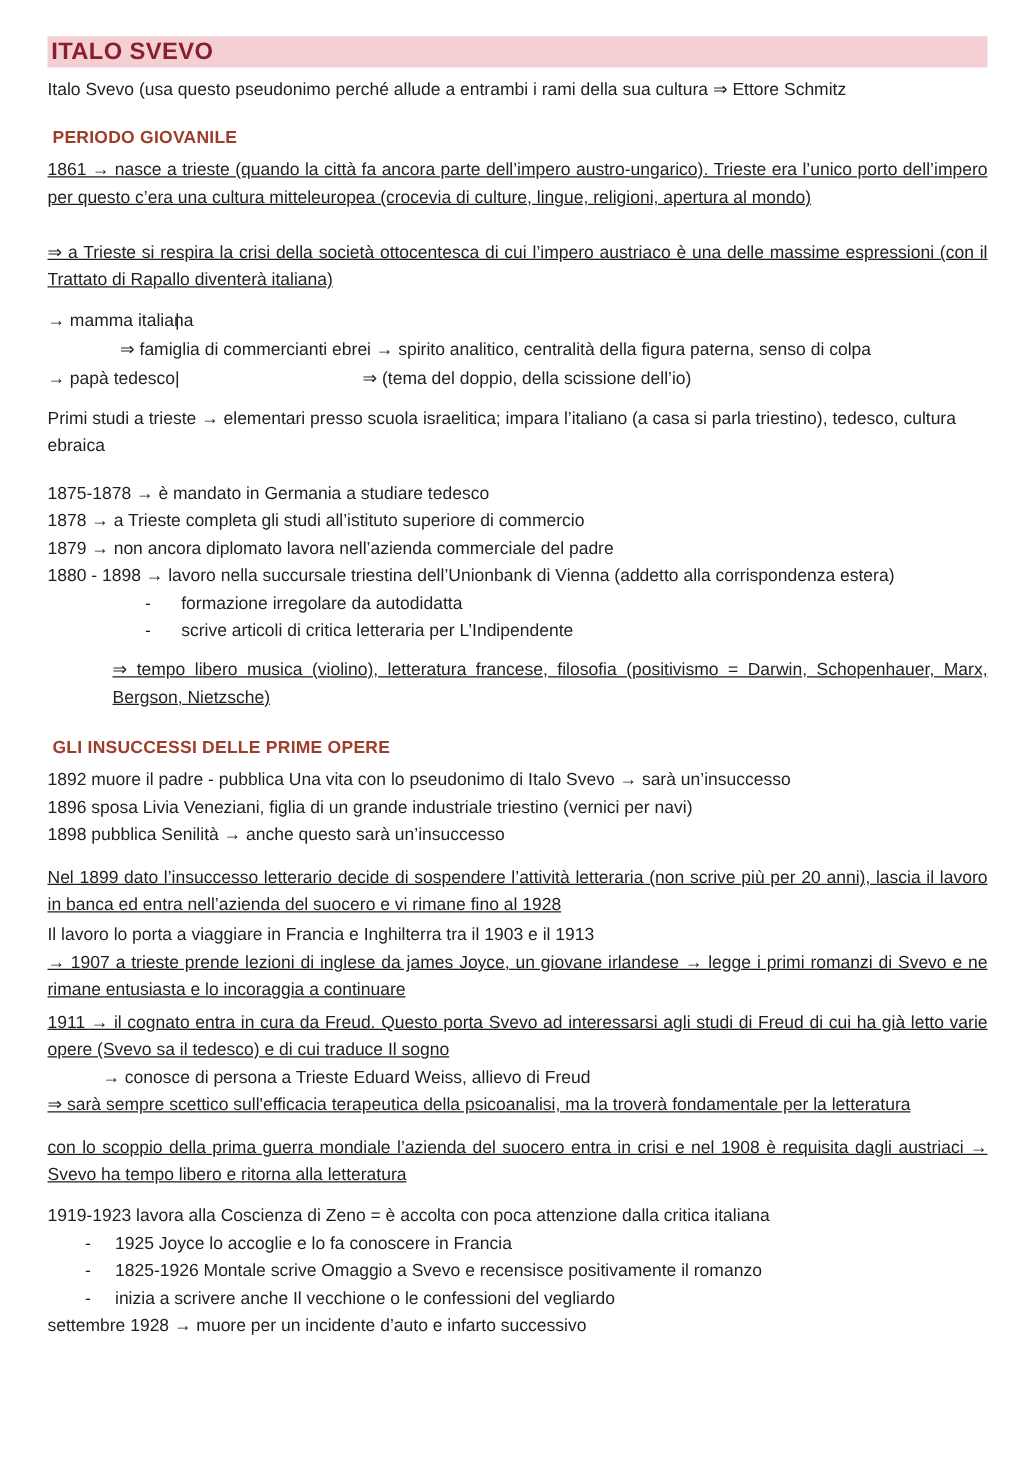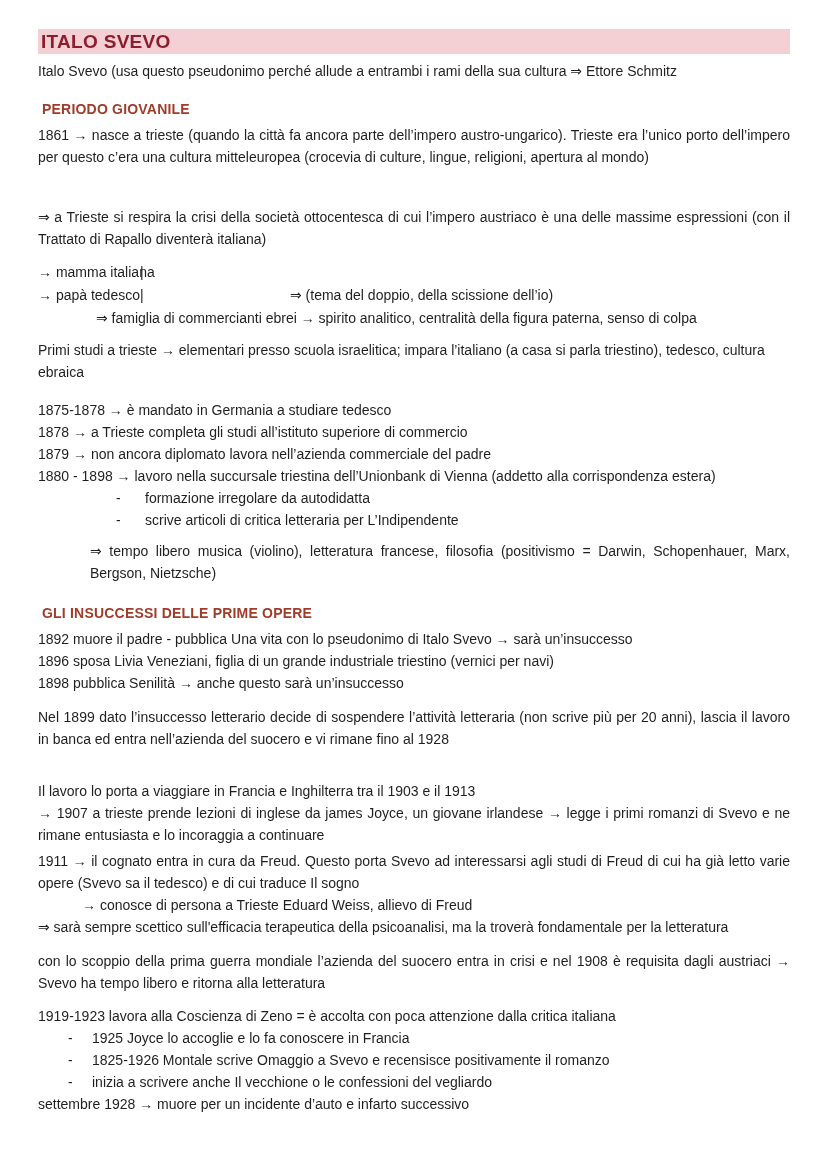--- a/index.html
+++ b/index.html
@@ -16,40 +16,40 @@
     width:828px;height:1169px;
     background:#ffffff;
     padding:29px 38px 15px 38px;
     font-family:"Liberation Sans","DejaVu Sans",sans-serif;
     font-size:14px;line-height:22px;
     color:var(--body);
     overflow:hidden;
   }
   p{margin:0;}
   .nowrap{white-space:nowrap;}
-  .just{text-align:justify;}
+  .just{text-align:justify;text-decoration:underline;}
   .it{}
 
   .title-bar{
     background:var(--title-bg);
     height:25px;line-height:25px;
     padding:0 4px 0 3px;
     margin-bottom:6px;
   }
   .title-bar .t{
     color:var(--title-text);
     font-weight:700;font-size:19px;letter-spacing:.3px;
   }
   .sec-h{
     color:var(--heading);
     font-weight:700;font-size:14px;letter-spacing:.2px;
     margin:4px;
   }.mt9{margin-top:9px}.mt11{margin-top:11px}
-  .mt12{margin-top:12px}.mt14{margin-top:30px}.mt15{margin-top:4px}
-  .mt16{margin-top:16px}.mt18{margin-top:18px}.mt22{margin-top:38px}
+  .mt12{margin-top:12px}.mt14{margin-top:2px}.mt15{margin-top:4px}
+  .mt16{margin-top:16px}.mt18{margin-top:18px}.mt22{margin-top:22px}
 
   .family{margin-top:11px;line-height:23px;}
   .fam-label{display:inline-block;width:102px;}
   .fam-bar{display:inline-block;width:150px;}
   .fam-indent{padding-left:58px;}
 
   .tl-bullet{padding-left:78px;}
   .tl-bullet .dash{display:inline-block;width:29px;}
   .zb{padding-left:30px;}
   .zb .dash{display:inline-block;width:24px;}
@@ -71,24 +71,24 @@
   <h2 class="sec-h mt16">PERIODO GIOVANILE</h2>
 
   <p class="just">1861 → nasce a trieste (quando la città fa ancora parte dell’impero austro-ungarico). Trieste era l’unico porto dell’impero per questo c’era una cultura mitteleuropea (crocevia di culture, lingue, religioni, apertura al mondo)</p>
 
   <p class="just mt22">⇒ a Trieste si respira la crisi della società ottocentesca di cui l’impero austriaco è una delle massime espressioni (con il Trattato di Rapallo diventerà italiana)</p>
 
   <div class="family">
     <div class="nowrap">
       <span class="fam-label">→ mamma italiana</span><span class="fam-bar">|</span>
     </div>
+    <div class="nowrap fam-indent">⇒ famiglia di commercianti ebrei → spirito analitico, centralità della figura paterna, senso di colpa</div>
     <div class="nowrap">
       <span class="fam-label">→ papà tedesco</span><span class="fam-bar">|</span><span>⇒ (tema del doppio, della scissione dell’io)</span>
     </div>
-    <div class="nowrap fam-indent">⇒ famiglia di commercianti ebrei → spirito analitico, centralità della figura paterna, senso di colpa</div>
   </div>
 
   <p class="mt9">Primi studi a trieste → elementari presso scuola israelitica; impara l’italiano (a casa si parla triestino), tedesco, cultura ebraica</p>
 
   <div class="mt16">
     <div class="nowrap">1875-1878 → è mandato in Germania a studiare tedesco</div>
     <div class="nowrap">1878 → a Trieste completa gli studi all’istituto superiore di commercio</div>
     <div class="nowrap">1879 → non ancora diplomato lavora nell’azienda commerciale del padre</div>
     <div class="nowrap">1880 - 1898 → lavoro nella succursale triestina dell’Unionbank di Vienna (addetto alla corrispondenza estera)</div>
     <div class="nowrap tl-bullet">

